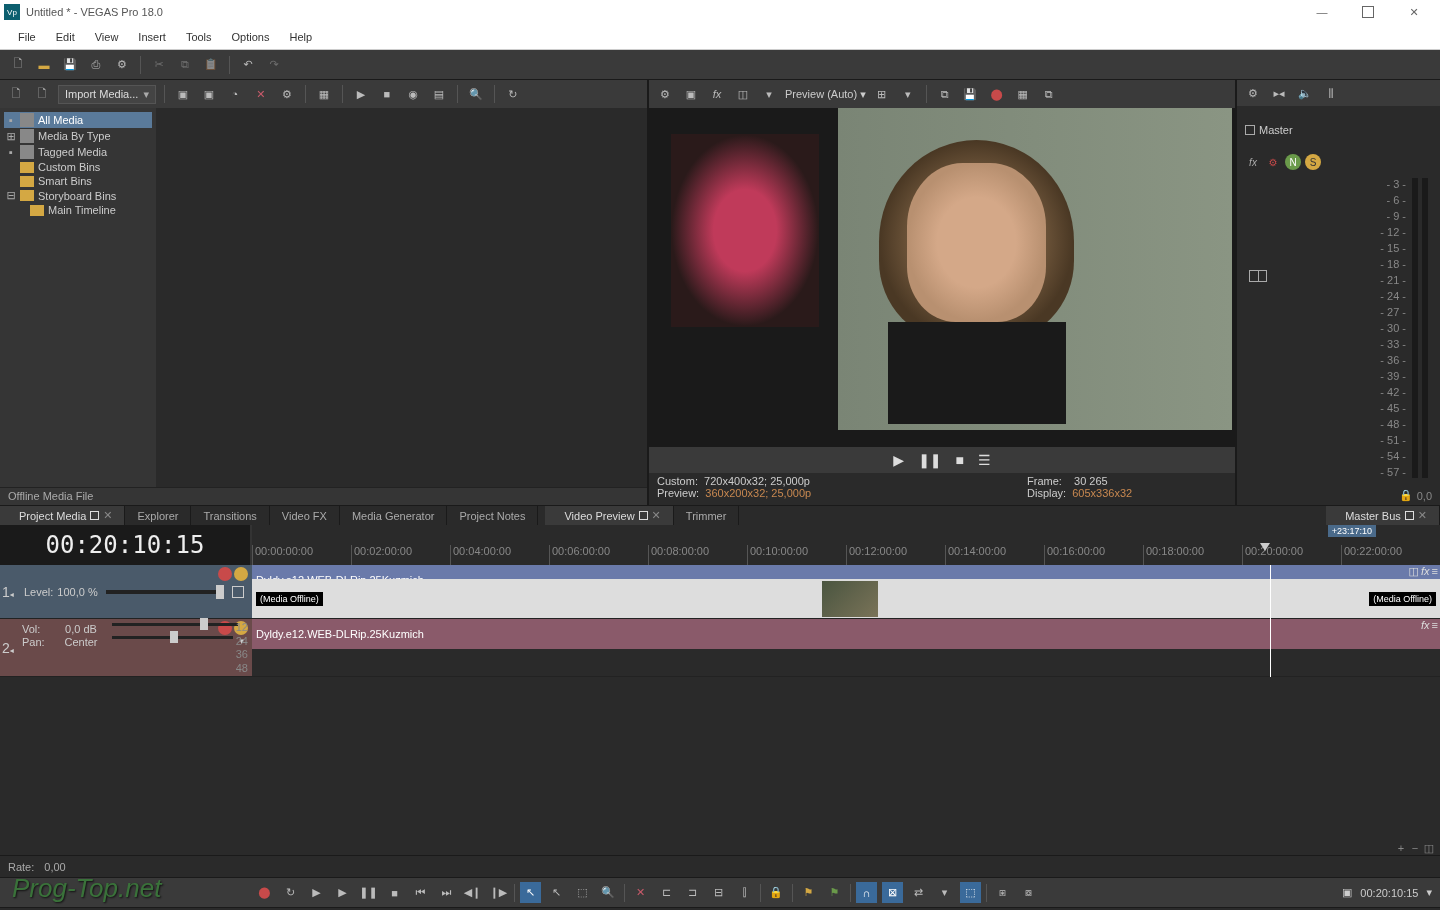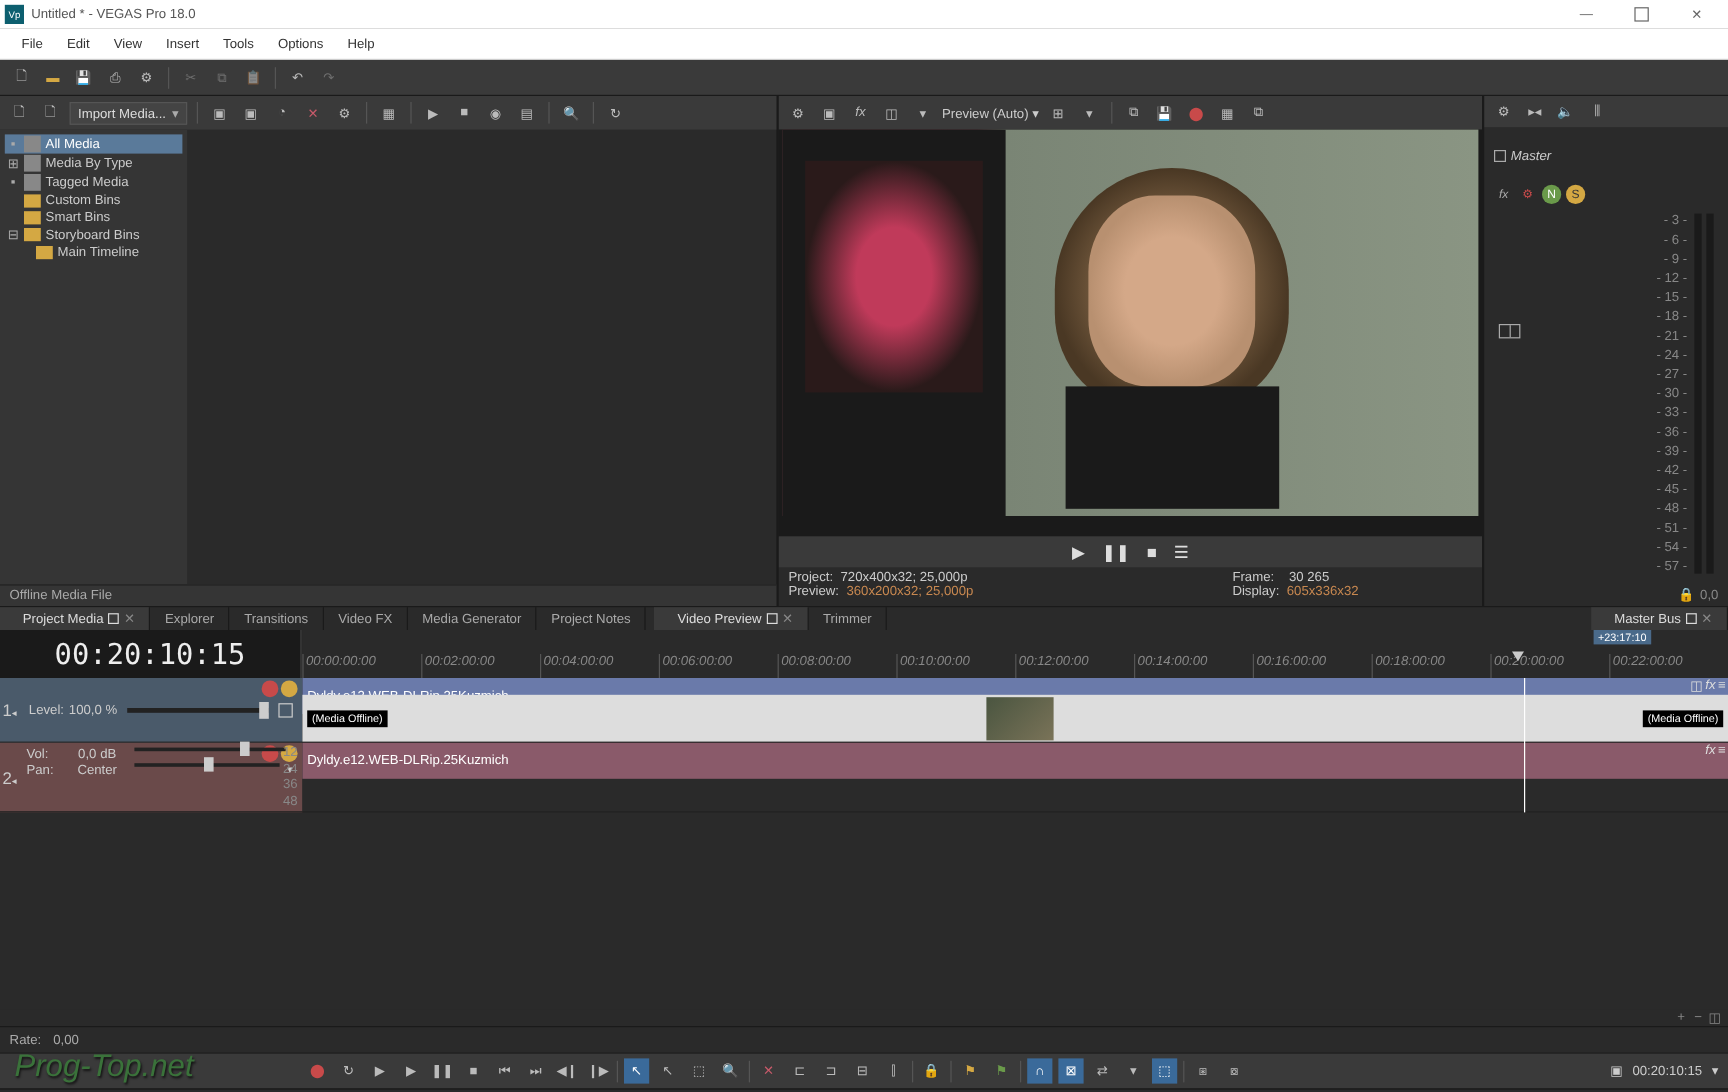--- a/index.html
+++ b/index.html
@@ -59,21 +59,21 @@
 .preview-controls { height: 26px; background: #3a3a3a; display: flex; align-items: center; justify-content: center; gap: 14px; }
 .pv-btn { color: #ddd; cursor: pointer; font-size: 14px; }
 .preview-info { height: 32px; background: #2a2a2a; color: #ccc; padding: 2px 8px; display: flex; font-size: 10px; }
 .preview-info .info-left { flex: 1; }
 .preview-info .info-right { width: 200px; }
 .preview-info .orange { color: #c88850; }
 
 
 .master-panel { flex: 1; display: flex; flex-direction: column; background: #2a2a2a; }
 .master-toolbar { height: 28px; background: #3a3a3a; display: flex; align-items: center; padding: 0 6px; gap: 6px; }
-.master-label { padding: 18px 8px; color: #ccc; display: flex; align-items: center; gap: 4px; font-style: italic; }
+.master-label { padding: 18px 8px; color: #ccc; display: flex; align-items: center; gap: 4px; }
 .master-icons { display: flex; gap: 4px; padding: 0 8px; }
 .fx-icon { width: 16px; height: 16px; display: flex; align-items: center; justify-content: center; font-size: 10px; }
 .master-meters { flex: 1; display: flex; padding: 8px 12px; }
 .meter-block { display: flex; gap: 4px; align-items: flex-start; }
 .meter-bar { width: 6px; height: 300px; background: #1a1a1a; }
 .meter-labels { display: flex; flex-direction: column; justify-content: space-between; height: 300px; color: #888; font-size: 9px; text-align: right; padding-right: 2px; }
 .master-lock { height: 20px; padding: 0 8px; color: #888; display: flex; align-items: center; justify-content: flex-end; gap: 4px; }
 .split-icon { width: 18px; height: 12px; border: 1px solid #aaa; display: inline-flex; position: absolute; left: 1249px; top: 270px; }
 .split-icon::before { content:''; position:absolute; left:50%; top:0; bottom:0; width:1px; background:#aaa;}
 
@@ -83,21 +83,21 @@
 .tab.active { background: #3a3a3a; color: #ddd; padding-left: 19px; }
 .tab .close-x { color: #888; }
 
 
 .timeline-area { height: 330px; background: #2a2a2a; display: flex; flex-direction: column; }
 .time-display { height: 40px; display: flex; }
 .time-display .time-left { width: 252px; background: #1a1a1a; display: flex; align-items: center; justify-content: center; color: #eee; font-size: 24px; font-family: monospace; border-right: 2px solid #333; }
 .time-display .ruler { flex: 1; background: #2a2a2a; position: relative; }
 .time-display .marker-badge { position: absolute; right: 64px; top: 0; background: #4a6a8a; color: #fff; font-size: 9px; padding: 1px 4px; }
 .ruler-ticks { position: absolute; left: 0; right: 0; bottom: 0; height: 20px; display: flex; color: #888; font-size: 9px; }
-.ruler-tick { flex: 1; border-left: 1px solid #555; padding-left: 2px; font-style: italic; }
+.ruler-tick { flex: 1; border-left: 1px solid #555; padding-left: 2px; }
 .ruler-tri { position: absolute; right: 170px; top: 18px; width: 0; height: 0; border-left: 5px solid transparent; border-right: 5px solid transparent; border-top: 8px solid #ccc; }
 
 .tracks { display: flex; }
 .track-headers { width: 252px; background: #353535; }
 .track-header { height: 54px; border-bottom: 1px solid #222; display: flex; align-items: center; padding: 4px 8px; color: #ccc; position: relative; }
 .track-header.video { background: #4a5a6a; }
 .track-header.audio { background: #6a4a4a; height: 58px; flex-direction: column; align-items: stretch; gap: 1px; padding: 4px 8px; }
 .track-num { position: absolute; left: 2px; top: 50%; transform: translateY(-50%); font-size: 14px; color: #ccc; }
 .track-header .label { margin-left: 16px; }
 .track-header .slider { flex: 1; height: 4px; background: #222; margin: 0 8px; position: relative; }
@@ -289,21 +289,21 @@
       </div>
     </div>
     <div class="preview-controls">
       <div class="pv-btn">▶</div>
       <div class="pv-btn">❚❚</div>
       <div class="pv-btn">■</div>
       <div class="pv-btn">☰</div>
     </div>
     <div class="preview-info">
       <div class="info-left">
-        <div><span>Project:</span>&nbsp;&nbsp;<span>720x400x32; 25,000p</span></div>
+        <div><span>Custom:</span>&nbsp;&nbsp;<span>720x400x32; 25,000p</span></div>
         <div><span>Preview:</span>&nbsp;&nbsp;<span class="orange">360x200x32; 25,000p</span></div>
       </div>
       <div class="info-right">
         <div><span>Frame:</span>&nbsp;&nbsp;&nbsp;&nbsp;<span>30 265</span></div>
         <div><span>Display:</span>&nbsp;&nbsp;<span class="orange">605x336x32</span></div>
       </div>
     </div>
   </div>
 
   <div class="master-panel">

